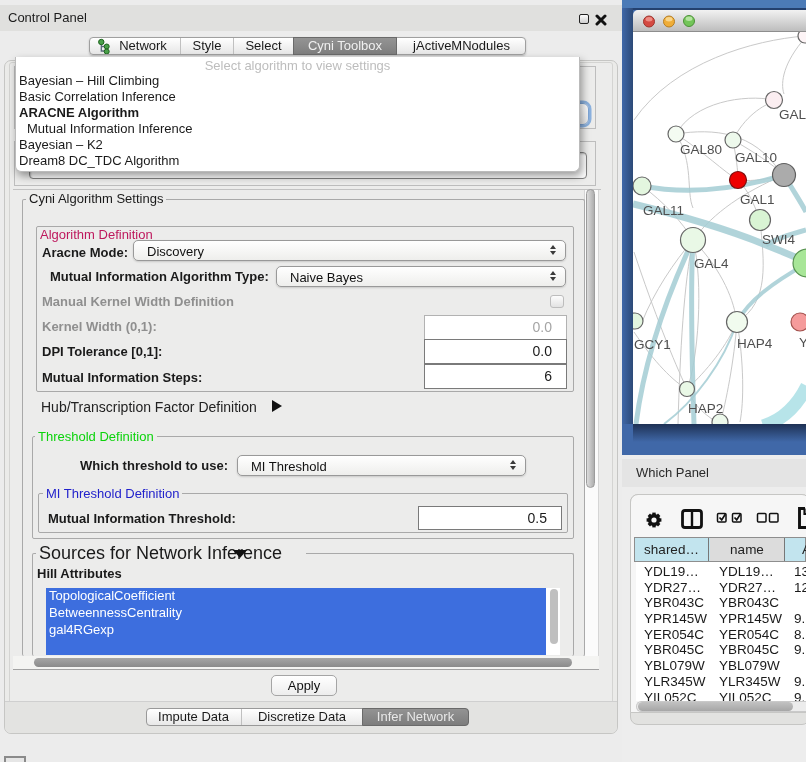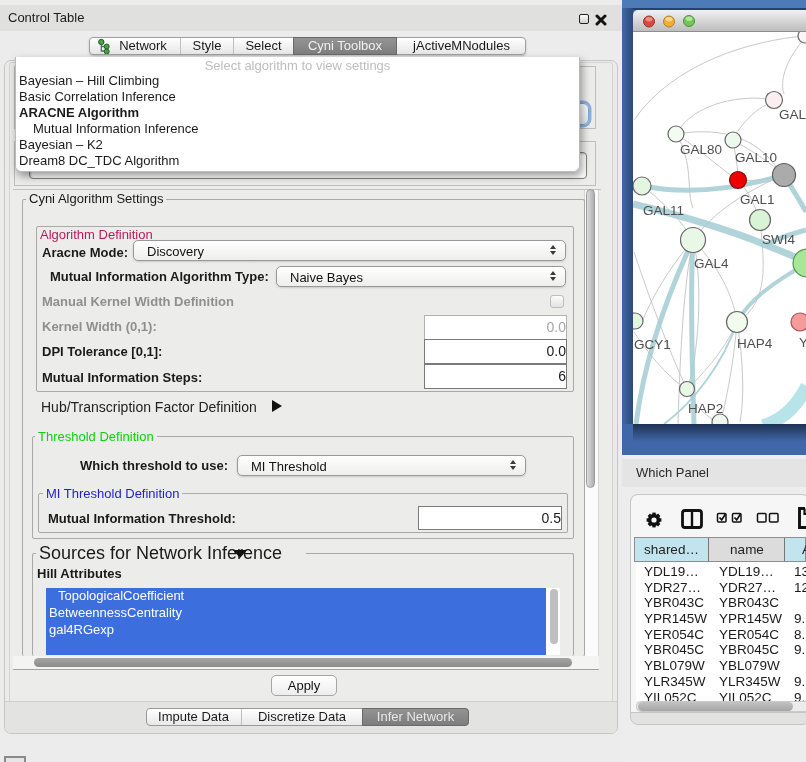--- a/index.html
+++ b/index.html
@@ -2,35 +2,35 @@
 <html><head>
 <meta charset="utf-8">
 <style>
 *{margin:0;padding:0;box-sizing:border-box}
 html,body{width:806px;height:762px;overflow:hidden}
 body{position:relative;font-family:"Liberation Sans",sans-serif;background:#ececec;font-size:13px;color:#1a1a1a}
 .abs{position:absolute}
 .grp{position:absolute;border:1px solid #a9a9a9;border-radius:2px}
 .glab{position:absolute;background:#ececeb;padding:0 3px;line-height:13px;white-space:nowrap}
 .blab{position:absolute;font-weight:bold;white-space:nowrap;line-height:13px}
-.fld{position:absolute;background:#fff;border:1px solid #7a7a7a;font-size:14px;text-align:right;padding-right:0}
+.fld{position:absolute;background:#fff;border:1px solid #7a7a7a;font-size:14px;text-align:right;padding-right:14px}
 .combo{position:absolute;border:1px solid #999;border-radius:5px;background:linear-gradient(#ffffff,#eeeeec);box-shadow:0 1px 2px rgba(0,0,0,0.15)}
 .combo .ct{position:absolute;left:13px;top:3px;font-size:13px;color:#111}
 .spin{position:absolute;display:block;right:8px;top:50%;margin-top:-6px;width:8px;height:12px}
 .spin .u{display:block;width:0;height:0;border-left:3.5px solid transparent;border-right:3.5px solid transparent;border-bottom:4.5px solid #3a3a3a;margin:0 auto 2px}
 .spin .d{display:block;width:0;height:0;border-left:3.5px solid transparent;border-right:3.5px solid transparent;border-top:4.5px solid #3a3a3a;margin:0 auto}
 .seg{position:absolute;line-height:18px;text-align:center;color:#1a1a1a}
 </style>
 </head>
 <body>
 <div class="abs" style="left:0;top:0;width:2px;height:4px;background:#555"></div>
 
 <div class="abs" style="left:0;top:0;width:622px;height:762px;background:#ececec"></div>
 <div class="abs" style="left:0;top:5px;width:622px;height:26px;background:#e0e0de"></div>
-<div class="abs" style="left:8px;top:5px;height:26px;line-height:26px;font-size:13px;color:#1c1c1c">Control Table</div>
+<div class="abs" style="left:8px;top:5px;height:26px;line-height:26px;font-size:13px;color:#1c1c1c">Control Panel</div>
 <div class="abs" style="left:579px;top:14px;width:10px;height:10px;border:1.5px solid #222;border-radius:2px;background:linear-gradient(#fdfdfd,#cfcfcf)"></div>
 <svg class="abs" style="left:595px;top:14px" width="12" height="12" viewBox="0 0 12 12">
  <path d="M2 2 L10 10 M10 2 L2 10" stroke="#111" stroke-width="3" stroke-linecap="round"></path>
 </svg>
 
 <div class="abs" style="left:4px;top:60px;width:614px;height:674px;background:#ebebe9;border:1px solid #c6c6c4;border-radius:7px"></div>
 <div class="abs" style="left:9px;top:62px;width:604px;height:645px;background:#ececeb;border:1px solid #d4d4d2;border-radius:3px"></div>
 
 <div class="abs" style="left:89px;top:37px;width:437px;height:18px;border:1px solid #9f9f9f;border-radius:4px;background:linear-gradient(#ffffff,#e6e6e6);box-shadow:0 1px 2px rgba(0,0,0,0.22)"></div>
 <div class="abs" style="left:180px;top:38px;width:1px;height:16px;background:#c0c0c0"></div>
@@ -116,21 +116,21 @@
 <div class="blab" style="left:48px;top:512px">Mutual Information Threshold:</div>
 <div class="fld" style="left:418px;top:506px;width:144px;height:24px;line-height:22px">0.5</div>
 
 <div class="grp" style="left:32px;top:553px;width:542px;height:103px;border-bottom:none"></div>
 <div class="glab" style="left:36px;top:547px;font-size:18px;padding-right:24px">Sources for Network Inference</div>
 <div class="abs" style="left:233px;top:550px;width:0;height:0;border-left:7.5px solid transparent;border-right:7.5px solid transparent;border-top:8.5px solid #111"></div>
 
 <div class="blab" style="left:37px;top:567px">Hill Attributes</div>
 <div class="abs" style="left:46px;top:588px;width:514px;height:67px;background:#fff"></div>
 <div class="abs" style="left:46px;top:588px;width:500px;height:67px;background:#3d6ede;color:#fff;overflow:hidden">
-  <div style="padding-left:12px;height:16.75px;line-height:16.75px">TopologicalCoefficient</div>
+  <div style="padding-left:3px;height:16.75px;line-height:16.75px">TopologicalCoefficient</div>
   <div style="padding-left:3px;height:16.75px;line-height:16.75px">BetweennessCentrality</div>
   <div style="padding-left:3px;height:16.75px;line-height:16.75px">gal4RGexp</div>
 </div>
 <div class="abs" style="left:550px;top:589px;width:8px;height:55px;background:#bfbfbf;border-radius:4px"></div>
 
 <div class="abs" style="left:271px;top:675px;width:66px;height:21px;border:1px solid #a5a5a5;border-radius:5px;background:linear-gradient(#ffffff,#ededed);text-align:center;line-height:19px;font-size:13px;color:#111">Apply</div>
 
 <div class="abs" style="left:5px;top:701px;width:612px;height:32px;background:#e3e3e1;border-top:1px solid #cfcfcf;border-radius:0 0 7px 7px"></div>
 <div class="abs" style="left:146px;top:708px;width:323px;height:18px;border:1px solid #999;border-radius:4px;background:linear-gradient(#ffffff,#e8e8e8)"></div>
 <div class="abs" style="left:241px;top:709px;width:1px;height:16px;background:#c0c0c0"></div>
@@ -139,21 +139,21 @@
 <div class="seg" style="left:242px;top:708px;width:120px">Discretize Data</div>
 <div class="seg" style="left:362px;top:708px;width:107px;color:#e8e8e8">Infer Network</div>
 
 <div class="abs" style="left:4px;top:756px;width:22px;height:10px;border:2px solid #8a8a8a;background:#e6e6e6"></div>
 
 <div class="abs" style="left:15px;top:57px;width:565px;height:115px;background:#fff;border:1px solid #bbb;border-top:none;border-radius:0 0 6px 6px;box-shadow:2px 4px 9px rgba(0,0,0,0.4)">
   <div style="text-align:center;color:#bdbdbd;height:16px;line-height:17px">Select algorithm to view settings</div>
   <div style="padding-left:3px;height:16.1px;line-height:15.5px">Bayesian – Hill Climbing</div>
   <div style="padding-left:3px;height:16.1px;line-height:15.5px">Basic Correlation Inference</div>
   <div style="padding-left:3px;height:16.1px;line-height:15.5px;font-weight:bold">ARACNE Algorithm</div>
-  <div style="padding-left:17px;height:16.1px;line-height:15.5px">Mutual Information Inference</div>
+  <div style="padding-left:11px;height:16.1px;line-height:15.5px">Mutual Information Inference</div>
   <div style="padding-left:3px;height:16.1px;line-height:15.5px">Bayesian – K2</div>
   <div style="padding-left:3px;height:16.1px;line-height:15.5px">Dream8 DC_TDC Algorithm</div>
 </div>
 
 <div class="abs" style="left:622px;top:0;width:184px;height:459px;background:#4068a8"></div>
 <div class="abs" style="left:622px;top:0;width:184px;height:8px;background:#4c7bb7"></div>
 <div class="abs" style="left:633px;top:8px;width:173px;height:2px;background:#24416f"></div>
 <div class="abs" style="left:633px;top:424px;width:173px;height:18px;background:linear-gradient(#1e3154,#4068a8)"></div>
 <div class="abs" style="left:622px;top:8px;width:11px;height:416px;background:linear-gradient(90deg,#4068a8,#2d4a77)"></div>
 

